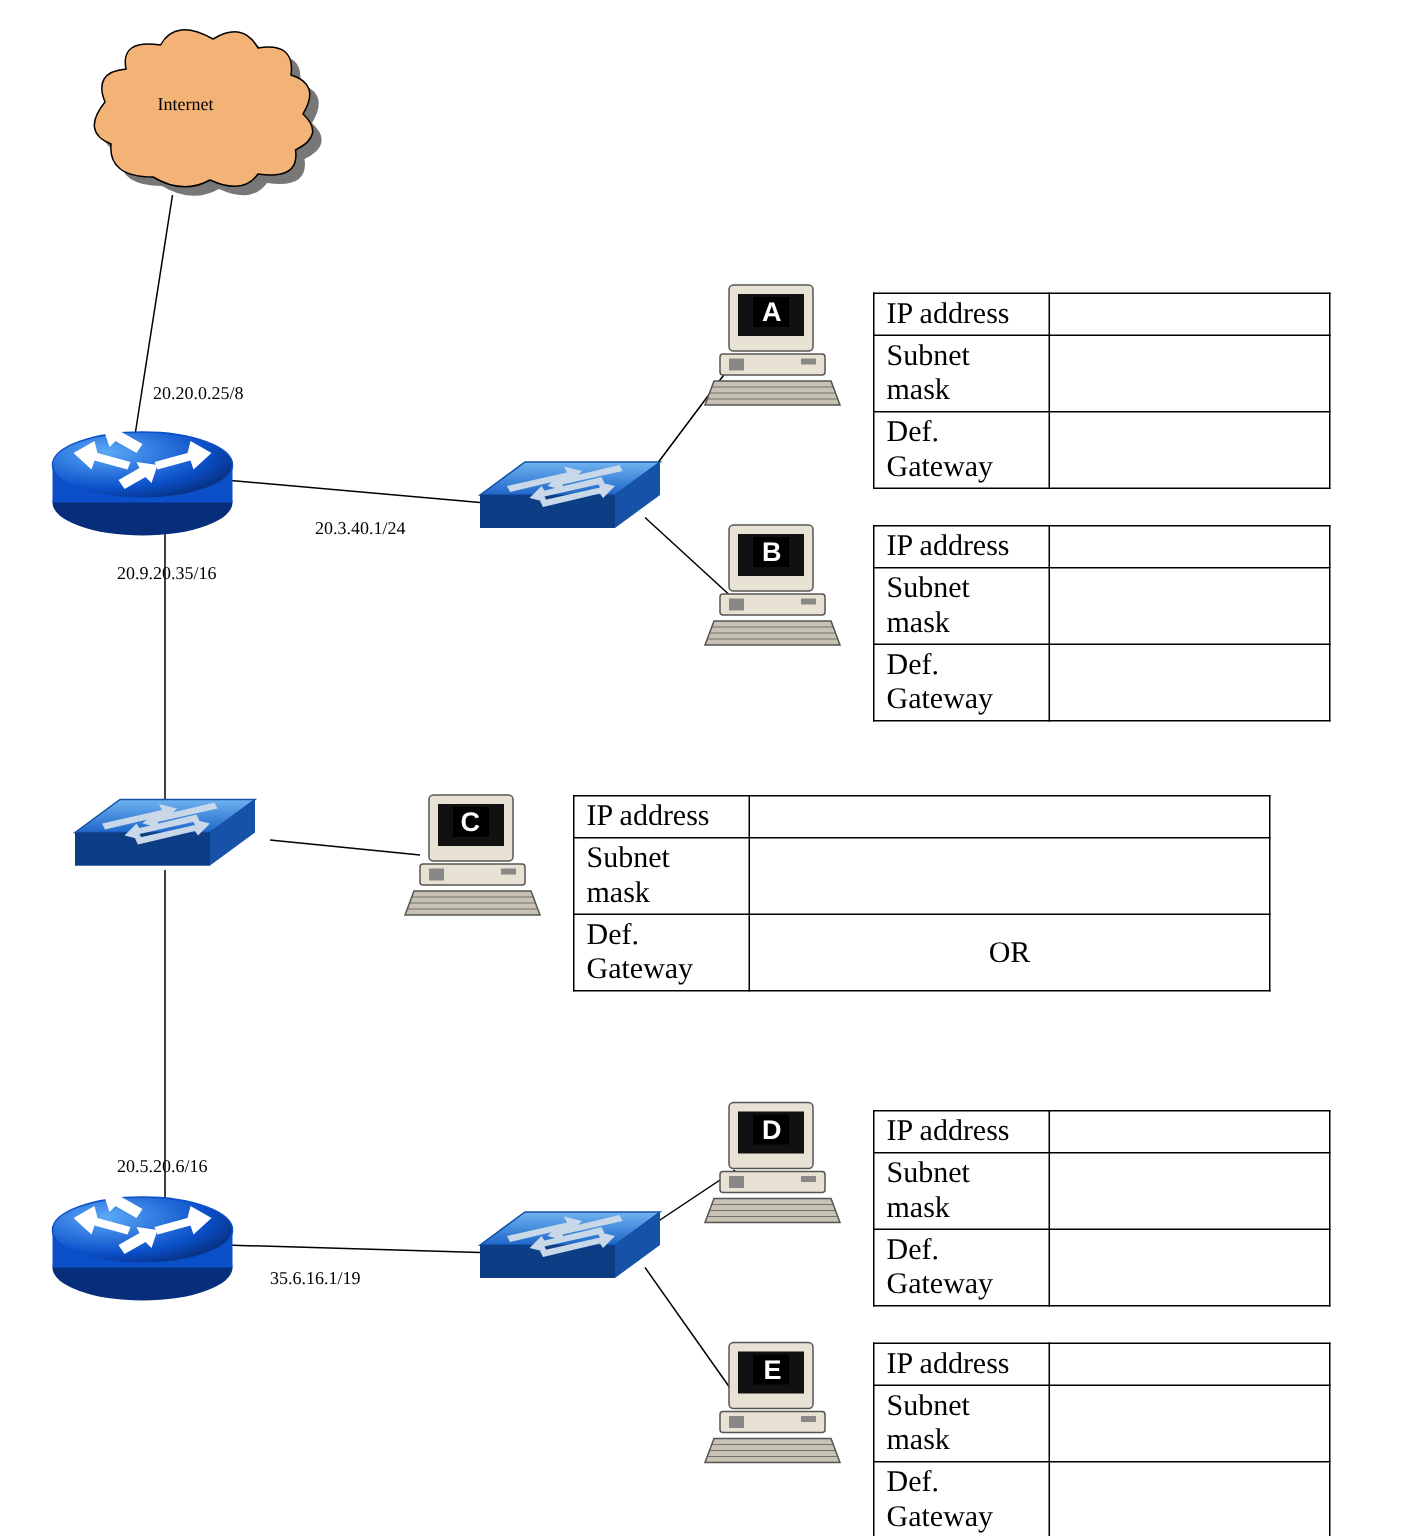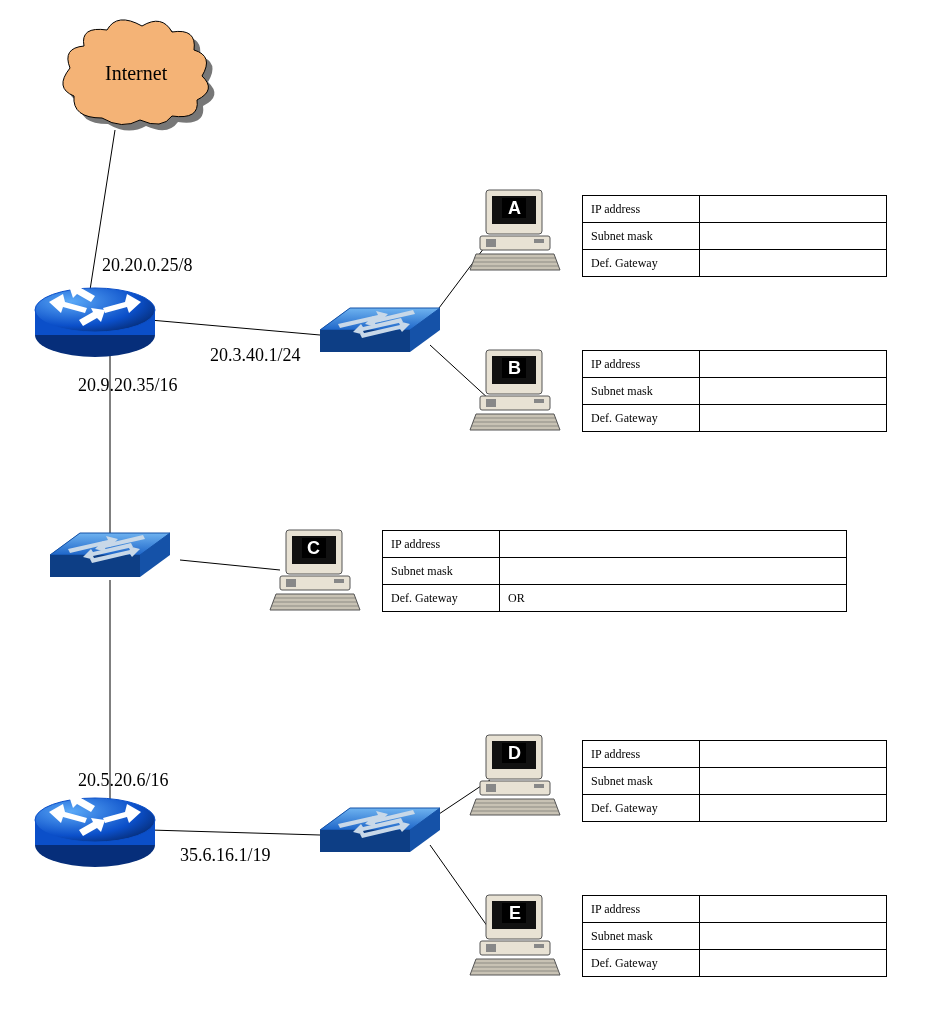--- a/index.html
+++ b/index.html
@@ -6,34 +6,34 @@
     margin: 0;
     padding: 0;
     width: 944px;
     height: 1024px;
     font-family: "Times New Roman", serif;
     font-size: 16px;
     position: relative;
     background: #fff;
   }
   .abs { position: absolute; }
-  .label { font-size: 18px; white-space: nowrap; }
+  .label { font-size: 12px; white-space: nowrap; }
   table.info {
     border-collapse: collapse;
     background: #fff;
   }
   table.info td {
     border: 1px solid #000;
     padding: 2px 8px;
     height: 22px;
-    font-size: 12px;
+    font-size: 20px;
   }
   table.info td.k { width: 100px; }
   table.info td.v { width: 170px; }
-  table.info.wide td.v { width: 330px; text-align: left; }
+  table.info.wide td.v { width: 330px; text-align: center; }
   svg { position: absolute; top: 0; left: 0; }
 </style>
 </head>
 <body>
 
 <svg width="944" height="1024">
   <line x1="115" y1="130" x2="90" y2="290" stroke="#000" stroke-width="1"></line>
   <line x1="150" y1="320" x2="320" y2="335" stroke="#000" stroke-width="1"></line>
   <line x1="110" y1="350" x2="110" y2="540" stroke="#000" stroke-width="1"></line>
   <line x1="110" y1="580" x2="110" y2="810" stroke="#000" stroke-width="1"></line>
@@ -49,21 +49,21 @@
   <line x1="430" y1="845" x2="490" y2="930" stroke="#000" stroke-width="1"></line>
 </svg>
 
 <svg width="944" height="1024">
   <g transform="translate(62,18)">
 
     <path d="M 40 100 Q 10 100 12 78 Q -8 70 8 50 Q 0 30 22 28 Q 18 8 45 12 Q 55 -6 80 8 Q 100 -4 110 14 Q 135 10 132 32 Q 152 38 140 58 Q 155 72 135 82 Q 138 102 110 98 Q 100 112 78 102 Q 60 112 40 100 Z" fill="#777" transform="translate(6,6)"></path>
     <path d="M 40 100 Q 10 100 12 78 Q -8 70 8 50 Q 0 30 22 28 Q 18 8 45 12 Q 55 -6 80 8 Q 100 -4 110 14 Q 135 10 132 32 Q 152 38 140 58 Q 155 72 135 82 Q 138 102 110 98 Q 100 112 78 102 Q 60 112 40 100 Z" fill="#F4B376" stroke="#000" stroke-width="1"></path>
   </g>
 </svg>
-<div class="abs label" style="left:105px; top:62px; font-size:20px;">Internet</div>
+<div class="abs label" style="left:105px; top:62px; font-size:12px;">Internet</div>
 
 <svg width="944" height="1024">
   <defs>
     <radialGradient id="rg1" cx="30%" cy="30%" r="80%">
       <stop offset="0%" stop-color="#5BA9F7"></stop>
       <stop offset="70%" stop-color="#0B4FC9"></stop>
       <stop offset="100%" stop-color="#062E7A"></stop>
     </radialGradient>
   </defs>
   <g transform="translate(35,280)">

